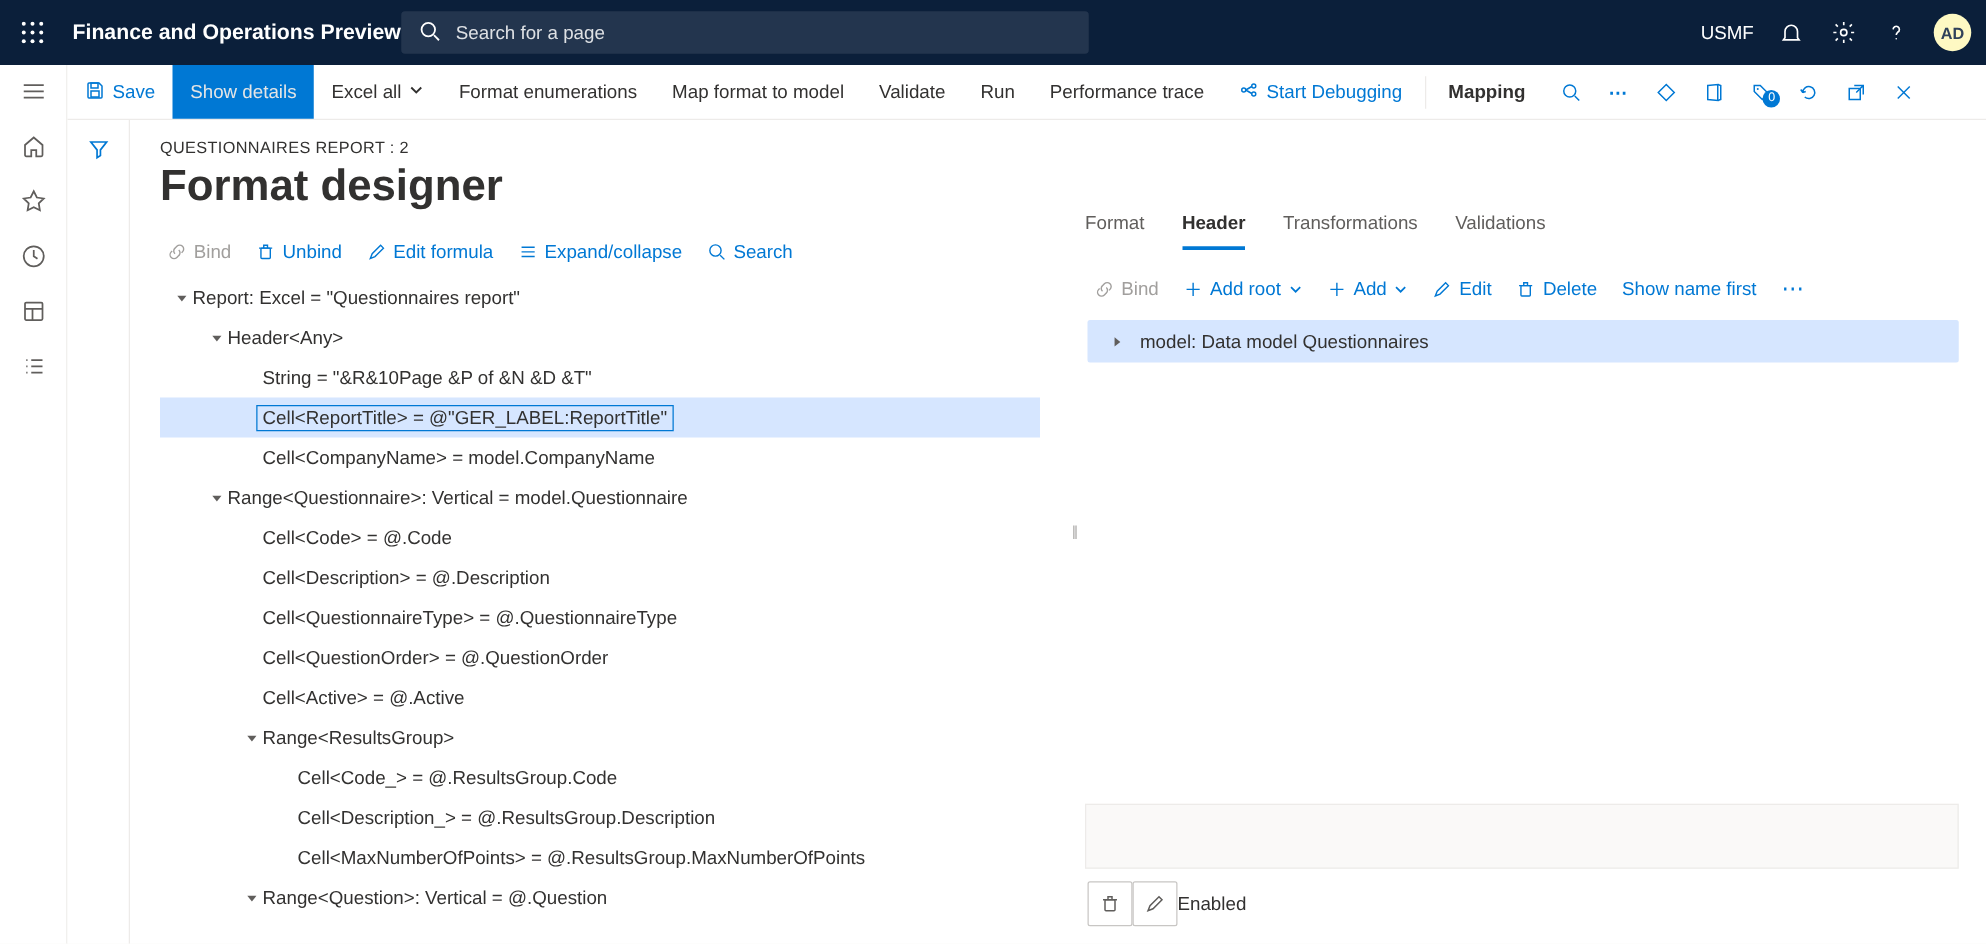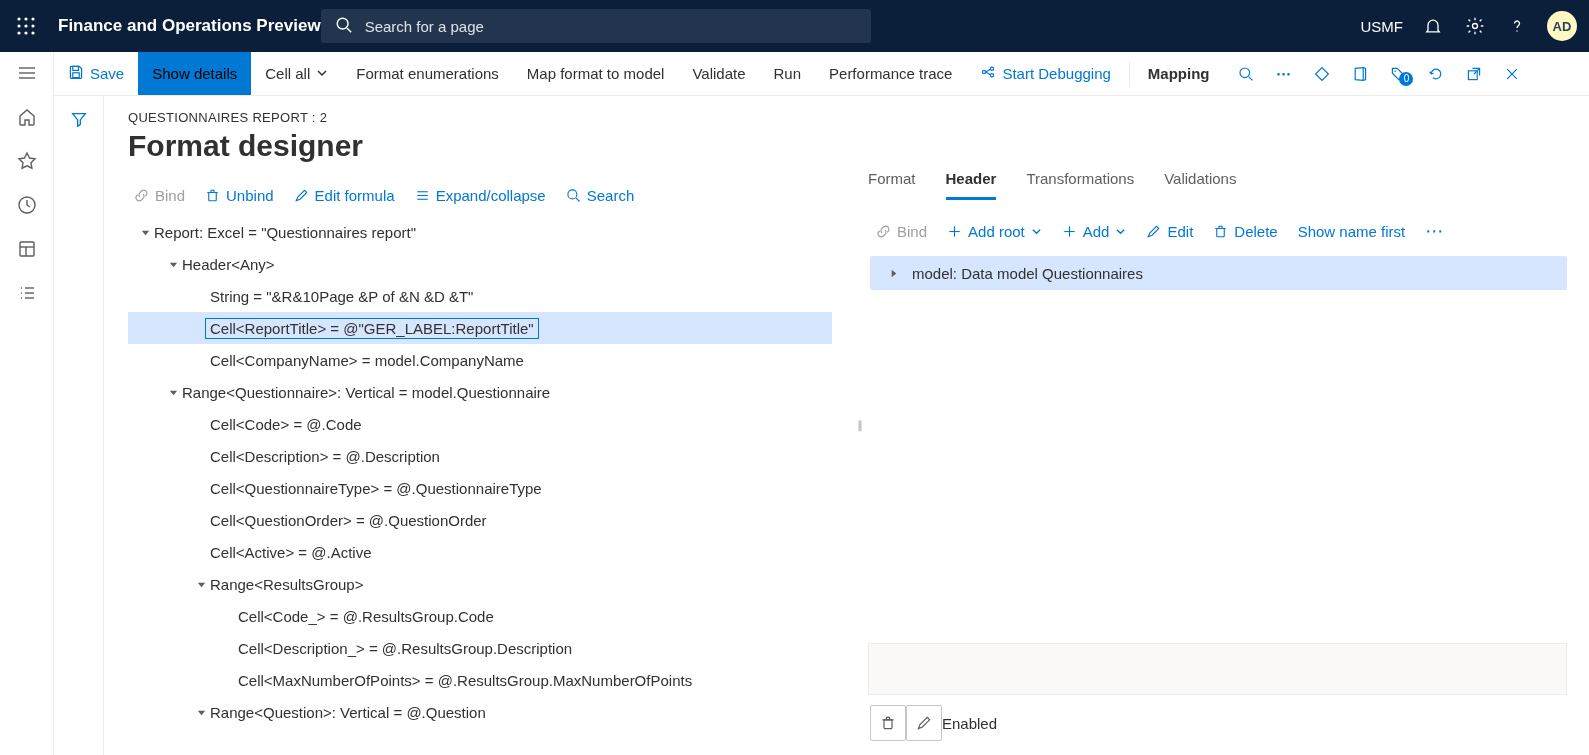--- a/index.html
+++ b/index.html
@@ -86,21 +86,21 @@
     display:flex; align-items:center;
     border-bottom: 1px solid var(--border);
     font-size: 15px;
   }
   .actionbar .act {
     height: 100%; display:flex; align-items:center; gap:6px;
     padding: 0 14px; cursor:pointer; color: #323130;
     white-space: nowrap;
   }
   .actionbar .act.link { color: var(--link); }
-  .actionbar .act.active { background: var(--blue); color: #000000; }
+  .actionbar .act.active { background: var(--blue); color: #e5e5e5; }
   .actionbar .spacer { flex:1; }
   .actionbar svg { stroke: currentColor; fill:none; stroke-width:1.5; }
   .actionbar .act .save-icon svg { fill: none; stroke: var(--link); }
   .actionbar .vsep { width:1px; height:26px; background:var(--border); margin:0 4px; }
   .actionbar .righticons { display:flex; align-items:center; }
   .actionbar .ricon {
     width: 38px; height:100%; display:flex; align-items:center; justify-content:center;
     cursor:pointer; color: var(--link); position:relative;
   }
   .badge {
@@ -121,21 +121,21 @@
   .mainpanes { flex:1; display:flex; min-width:0; }
 
   
   .treepane {
     width: 748px;
     display:flex; flex-direction:column;
     min-width:0;
     padding: 14px 0 0 24px;
   }
   .breadcrumb { font-size: 13px; color: #323130; letter-spacing: 0.3px; }
-  .pagetitle { font-size: 30px; font-weight: 600; margin: 4px 0 18px 0; }
+  .pagetitle { font-size: 35px; font-weight: 600; margin: 4px 0 18px 0; }
 
   .treetoolbar {
     display:flex; align-items:center; gap: 20px;
     padding: 6px 0 12px 6px;
     font-size: 15px;
   }
   .treetoolbar .tbtn { display:flex; align-items:center; gap:6px; cursor:pointer; color: var(--link); }
   .treetoolbar .tbtn.disabled { color:#a19f9d; cursor:default; }
   .treetoolbar svg { stroke: currentColor; fill:none; stroke-width:1.5; }
 
@@ -328,21 +328,21 @@
               <rect x="6" y="3" width="7" height="5"></rect>
               <rect x="6" y="11" width="8" height="6"></rect>
             </svg>
         </span>
         <span>Save</span>
       </div>
       <div class="act active">
         <span>Show details</span>
       </div>
       <div class="act">
-        <span>Cell all</span>
+        <span>Excel all</span>
         <span>
           <svg width="12" height="12" viewBox="0 0 12 12">
               <path d="M2 4l4 4 4-4"></path>
             </svg>
         </span>
       </div>
       <div class="act">
         <span>Format enumerations</span>
       </div>
       <div class="act">

